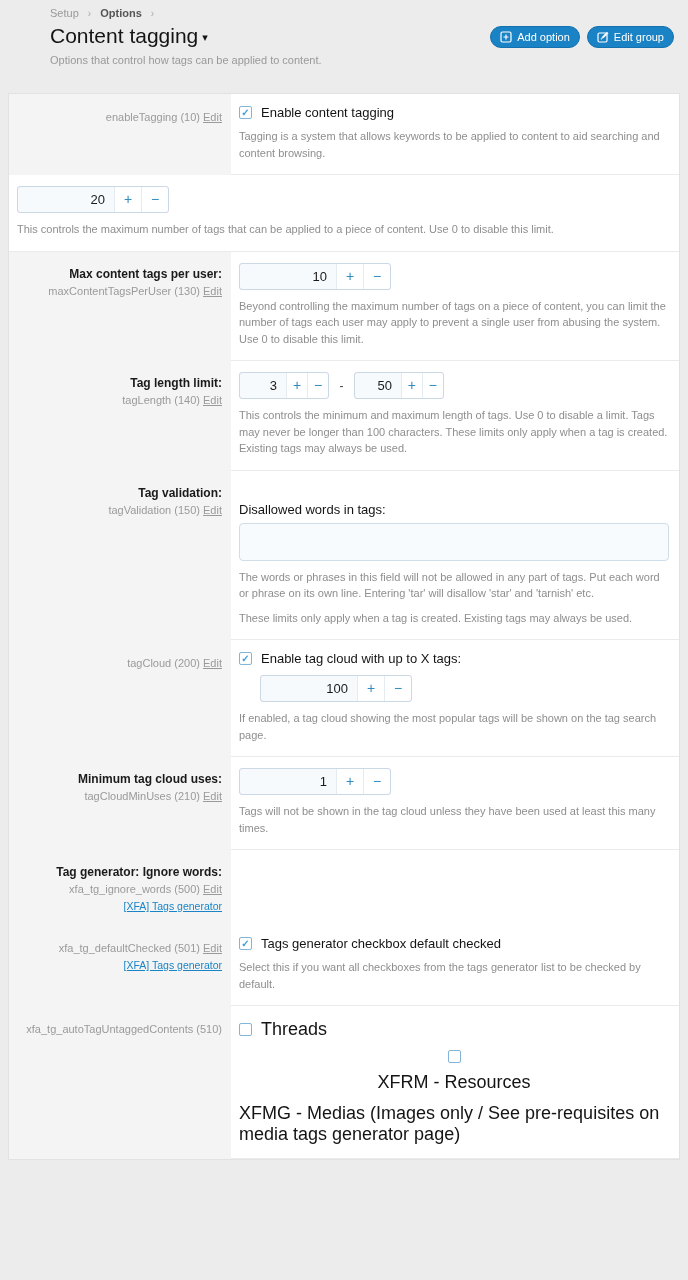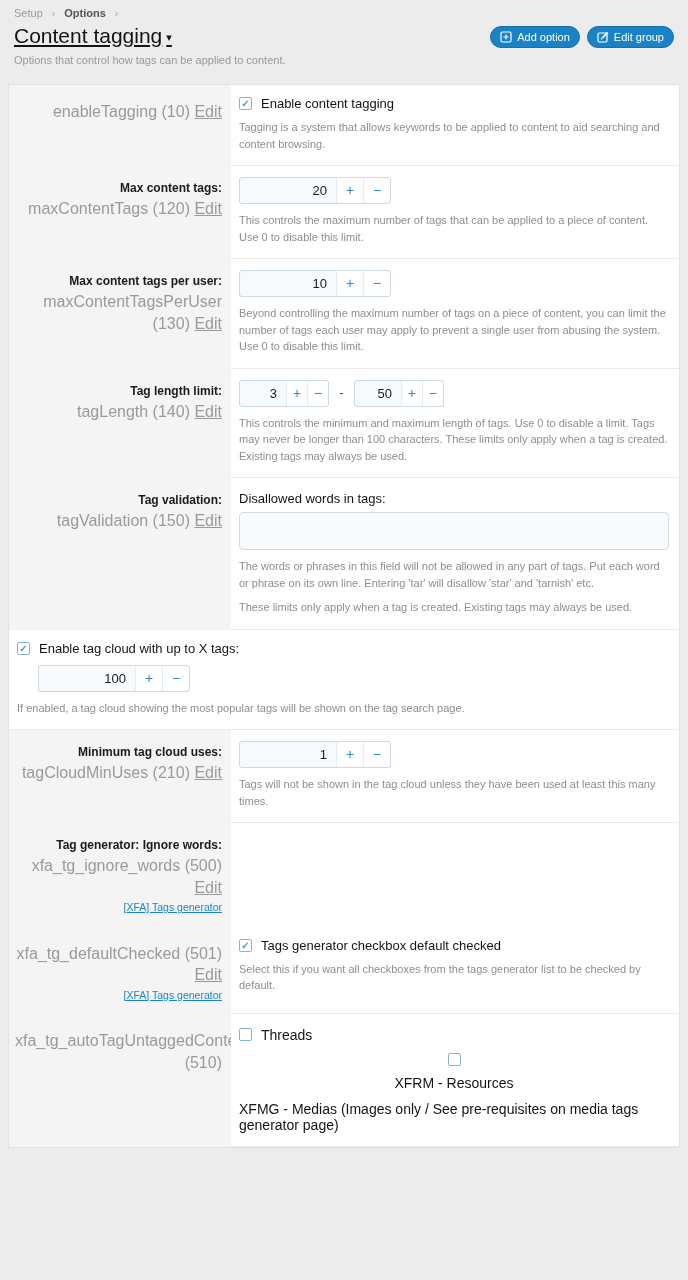--- a/index.html
+++ b/index.html
@@ -5,82 +5,82 @@
   * { box-sizing: border-box; }
   html,body { margin:0; padding:0; }
   body {
     width:688px; background:#ececec;
     font-family:"Liberation Sans", sans-serif; color:#141414;
     -webkit-font-smoothing:antialiased;
   }
   a { text-decoration:underline; cursor:pointer; }
 
   
-  .topbar { padding:7px 14px 18px; }
+  .topbar { padding:7px 14px 27px;margin-left:36px; }
   .crumbs { font-size:11px; color:#999; }
   .crumbs a { color:#999; text-decoration:none; }
   .crumbs a.strong { color:#555; font-weight:bold; }
   .crumbs .sep { margin:0 6px; color:#aaa; font-size:10px; }
   .titlerow { display:flex; align-items:flex-start; justify-content:space-between; margin-top:5px; }
-  h1 { font-size:21px; font-weight:400; margin:0; line-height:1.1; cursor:pointer;text-decoration:underline; }
+  h1 { font-size:21px; font-weight:400; margin:0; line-height:1.1; cursor:pointer; }
   .caret { font-size:11px; margin-left:4px; position:relative; top:-2px; }
   .hbtns { display:flex; gap:7px; padding-top:2px; }
   .hbtn {
     background:#1a83c5; color:#fff; border:1px solid #1571ad; border-radius:11px;
     font-size:11px; padding:4px 9px; display:inline-flex; align-items:center; gap:5px;
     font-family:inherit; cursor:pointer;
   }
   .hbtn svg { display:block; }
   .subtitle { font-size:11px; color:#999; margin-top:6px; }
 
   
   .panel { margin:0 8px; background:#fff; border:1px solid #e2e2e2; }
   .row { display:flex; }
   .lcol {
     flex:0 0 222px; width:222px; background:#f4f4f4;
     text-align:right; padding:14px 9px 12px 6px; line-height:1.35;
   }
   .olabel { font-size:12px; font-weight:bold; color:#1a1a1a; }
-  .ometa { font-size:16px; color:#9a9a9a; margin-top:2px; }
+  .ometa { font-size:11px; color:#9a9a9a; margin-top:2px; }
   .ometa a { color:#9a9a9a; }
   .xfa { display:block; font-size:10.5px; margin-top:2px; }
   .xfa a { color:#1985c7;padding-left:32px; }
   .ccol { flex:1; min-width:0; background:#fff; padding:11px 10px 13px 8px; border-bottom:1px solid #ebebeb; }
   .desc { font-size:11px; color:#8e8e8e; line-height:1.5; margin-top:8px; }
   .desc + .desc { margin-top:2px; }
 
   
   .cbline { display:flex; align-items:center; gap:9px; font-size:13px; cursor:pointer; }
   .cbline + .cbline { margin-top:10px;flex-direction:column; }
   .cb {
     flex:0 0 13px; width:13px; height:13px; border:1px solid #84b4d6; border-radius:2px;
     background:#fff; font-size:10px; line-height:12px; color:#3f9edb; text-align:center; font-weight:bold;
   }
   .cbgroup { padding-top:2px; }
-  .cbgroup .cbline { font-size:14px; }
+  .cbgroup .cbline { font-size:18px; }
 
   
   .spin {
     display:inline-flex; height:27px; border:1px solid #cbd9e4; border-radius:3px;
     overflow:hidden; background:#f0abfc; vertical-align:middle;
   }
   .spin .num {
     width:96px; background:#f6fafd; font-size:13px; color:#1a1a1a;
     text-align:right; padding:0 9px; line-height:25px;
   }
   .spin .sbtn {
     width:27px; border-left:1px solid #e4ecf2; background:#fff; color:#2f8bc0;
     text-align:center; line-height:25px; font-size:14px; cursor:pointer;
   }
   .spin.small .num { width:46px; }
   .spin.small .sbtn { width:21px; }
   .joiner { display:inline-block; margin:0 6px; font-size:12px; color:#444; vertical-align:middle; }
 
   
-  .fieldlabel { font-size:13px; color:#141414; margin:2px 0 6px; }
+  .fieldlabel { font-size:13px; color:#141414; margin:20px 0 6px; }
   .tarea, .tinput {
     width:100%; border:1px solid #cfdde8; border-radius:4px; background:#f8fbfd;
     font-family:inherit; font-size:12px; color:#141414; padding:4px 6px; resize:none; display:block;
   }
   .tarea.smallta { height:38px; }
   .tarea.bigta { height:142px; }
   .tinput { height:23px; }
   .subblock + .subblock { margin-top:12px; }
   .indent { margin-left:21px; margin-top:9px; }
 </style>
@@ -129,24 +129,20 @@
     <div class="ccol">
       <label class="cbline">
         <span class="cb">✓</span>
         <span>Enable content tagging</span>
       </label>
       <div class="desc">Tagging is a system that allows keywords to be applied to content to aid searching and content browsing.</div>
     </div>
   </div>
 
   <div class="row">
-    <div class="lcol">
-      <div class="olabel">Max content tags:</div>
-      <div class="ometa"><span>maxContentTags (120)</span> <a>Edit</a></div>
-    </div>
     <div class="ccol">
       <div class="spin">
         <div class="num">20</div>
         <div class="sbtn">+</div>
         <div class="sbtn">−</div>
       </div>
       <div class="desc">This controls the maximum number of tags that can be applied to a piece of content. Use 0 to disable this limit.</div>
     </div>
   </div>
 
@@ -197,20 +193,23 @@
       <div class="subblock">
         <div class="fieldlabel">Disallowed words in tags:</div>
         <textarea class="tarea smallta" style=""></textarea>
         <div class="desc">The words or phrases in this field will not be allowed in any part of tags. Put each word or phrase on its own line. Entering 'tar' will disallow 'star' and 'tarnish' etc.</div>
       </div>
       <div class="desc">These limits only apply when a tag is created. Existing tags may always be used.</div>
     </div>
   </div>
 
   <div class="row">
+    <div class="lcol">
+      <div class="ometa"><span>tagCloud (200)</span> <a>Edit</a></div>
+    </div>
     <div class="ccol">
       <label class="cbline">
         <span class="cb">✓</span>
         <span>Enable tag cloud with up to X tags:</span>
       </label>
       <div class="indent">
         <div class="spin">
           <div class="num">100</div>
           <div class="sbtn">+</div>
           <div class="sbtn">−</div>

